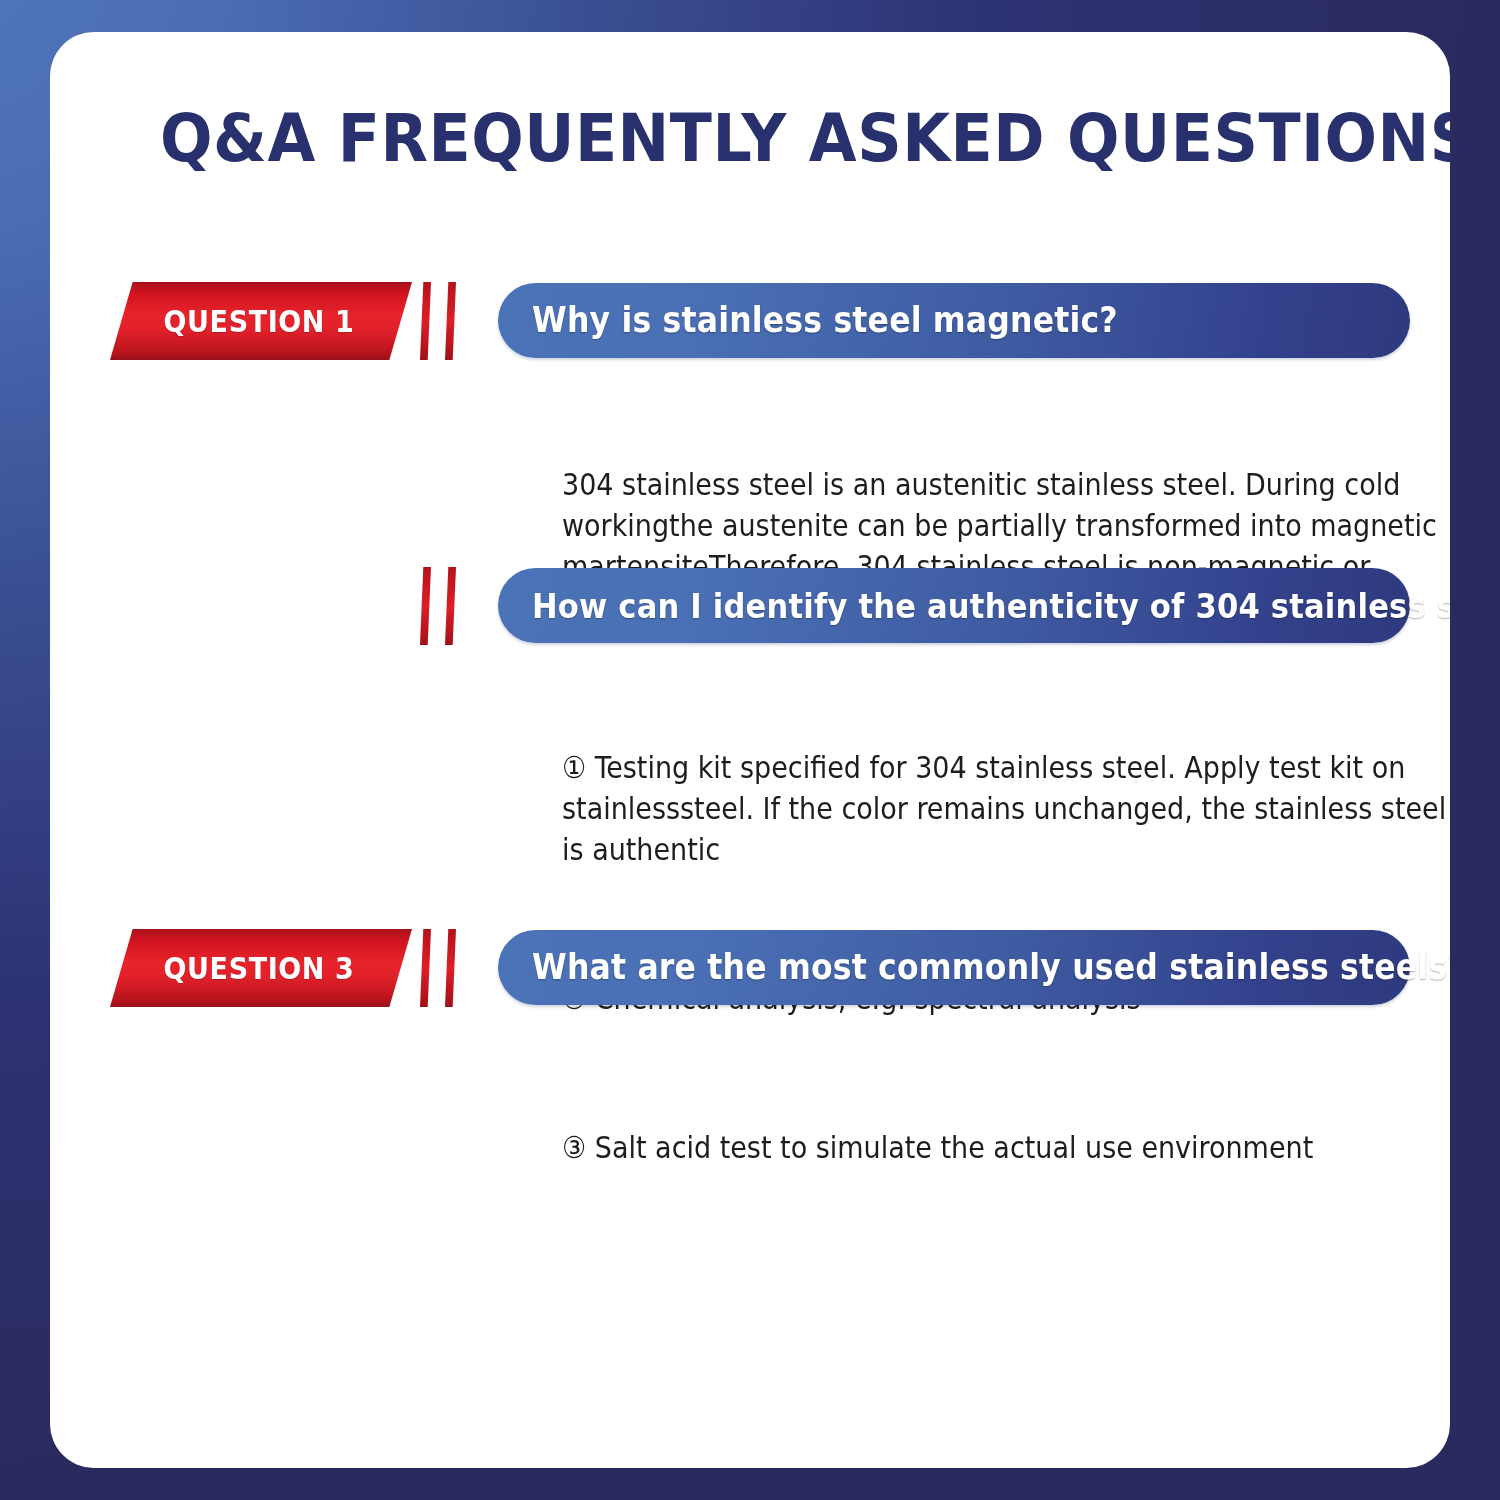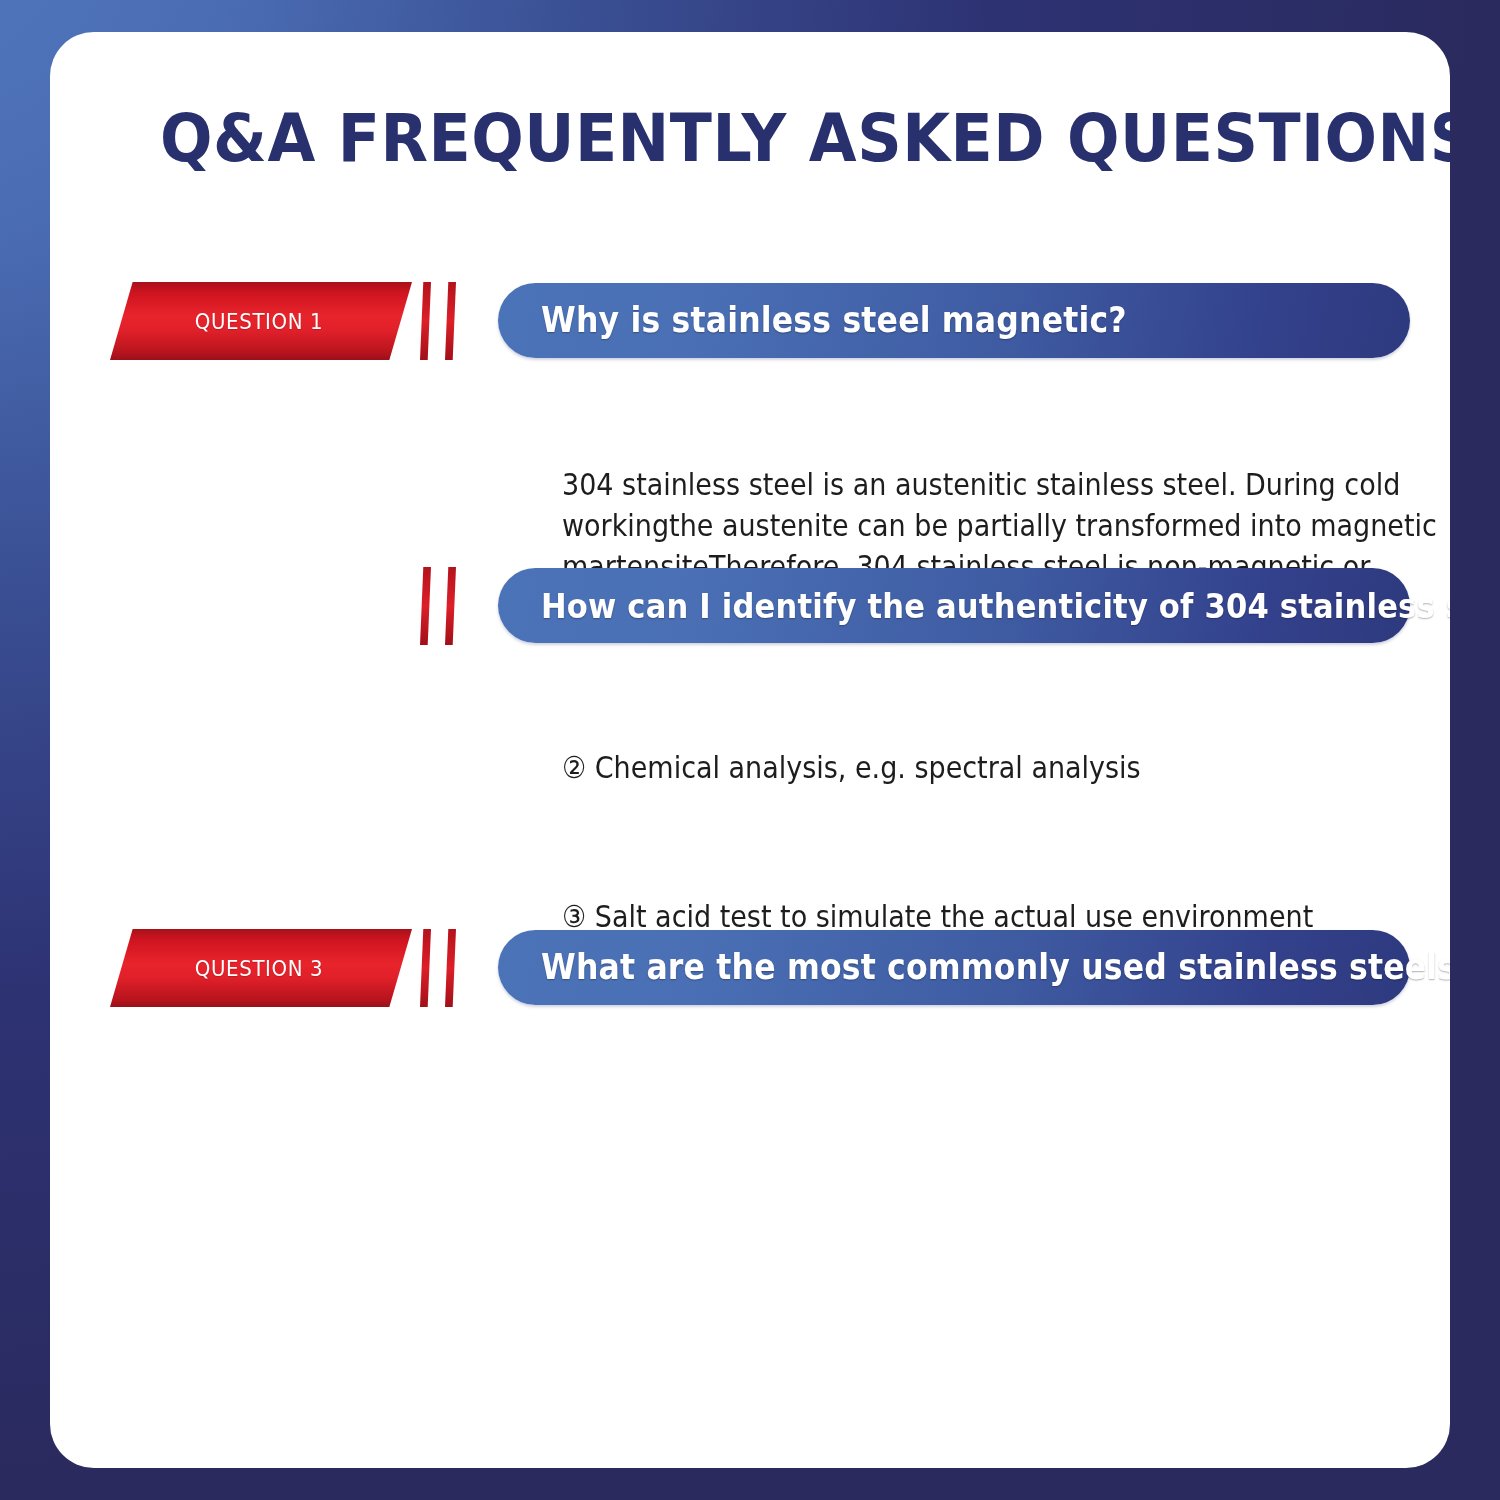--- a/index.html
+++ b/index.html
@@ -82,22 +82,22 @@
         #b8141d 90%,
         #99101a 100%);
     clip-path: polygon(7.5% 0%, 100% 0%, 92.5% 100%, 0% 100%);
     display: flex;
     align-items: center;
     justify-content: center;
   }
   .badge-label {
     color: #ffffff;
     font-family: "Liberation Sans Narrow", "DejaVu Sans Condensed", "Liberation Sans", sans-serif;
-    font-weight: normal;
-    font-size: 22px;
+    font-weight: bold;
+    font-size: 30px;
     letter-spacing: 0.6px;
     white-space: nowrap;
     text-shadow: 0 1px 1px rgba(0,0,0,0.18);
     transform: translateX(-2px);
   }
 
   
   .slashes {
     position: absolute;
     left: 366px;
@@ -133,21 +133,20 @@
   }
   .pill-label {
     color: #ffffff;
     font-family: "Liberation Sans Narrow", "DejaVu Sans Condensed", "Liberation Sans", sans-serif;
     font-weight: bold;
     font-size: 35px;
     line-height: 1;
     letter-spacing: 0.2px;
     white-space: nowrap;
     text-shadow: 0 1px 1.5px rgba(0,0,0,0.30);
-    margin-left: 9px;
   }
   .pill.tight .pill-label { font-size: 34px; }
 
   
   .answer {
     position: absolute;
     left: 512px;
     width: 890px;
     color: #1d1d1d;
     font-family: "Liberation Sans Narrow", "DejaVu Sans Condensed", "Liberation Sans", sans-serif;
@@ -190,20 +189,21 @@
       <div class="qa-header">
         <div class="slashes">
           <span class="slash one"></span>
           <span class="slash two"></span>
         </div>
         <div class="pill tight">
           <span class="pill-label">How can I identify the authenticity of 304 stainless steel?</span>
         </div>
       </div>
       <div class="answer" style="top:98px;">
+        <p>① Testing kit specified for 304 stainless steel. Apply test kit on stainlesssteel. If the color remains unchanged, the stainless steel is authentic</p>
         <p>② Chemical analysis, e.g. spectral analysis</p>
         <p>③ Salt acid test to simulate the actual use environment</p>
       </div>
     </div>
 
     <div class="qa-block" style="top:897px;">
       <div class="qa-header">
         <div class="badge">
           <span class="badge-label">QUESTION 3</span>
         </div>

